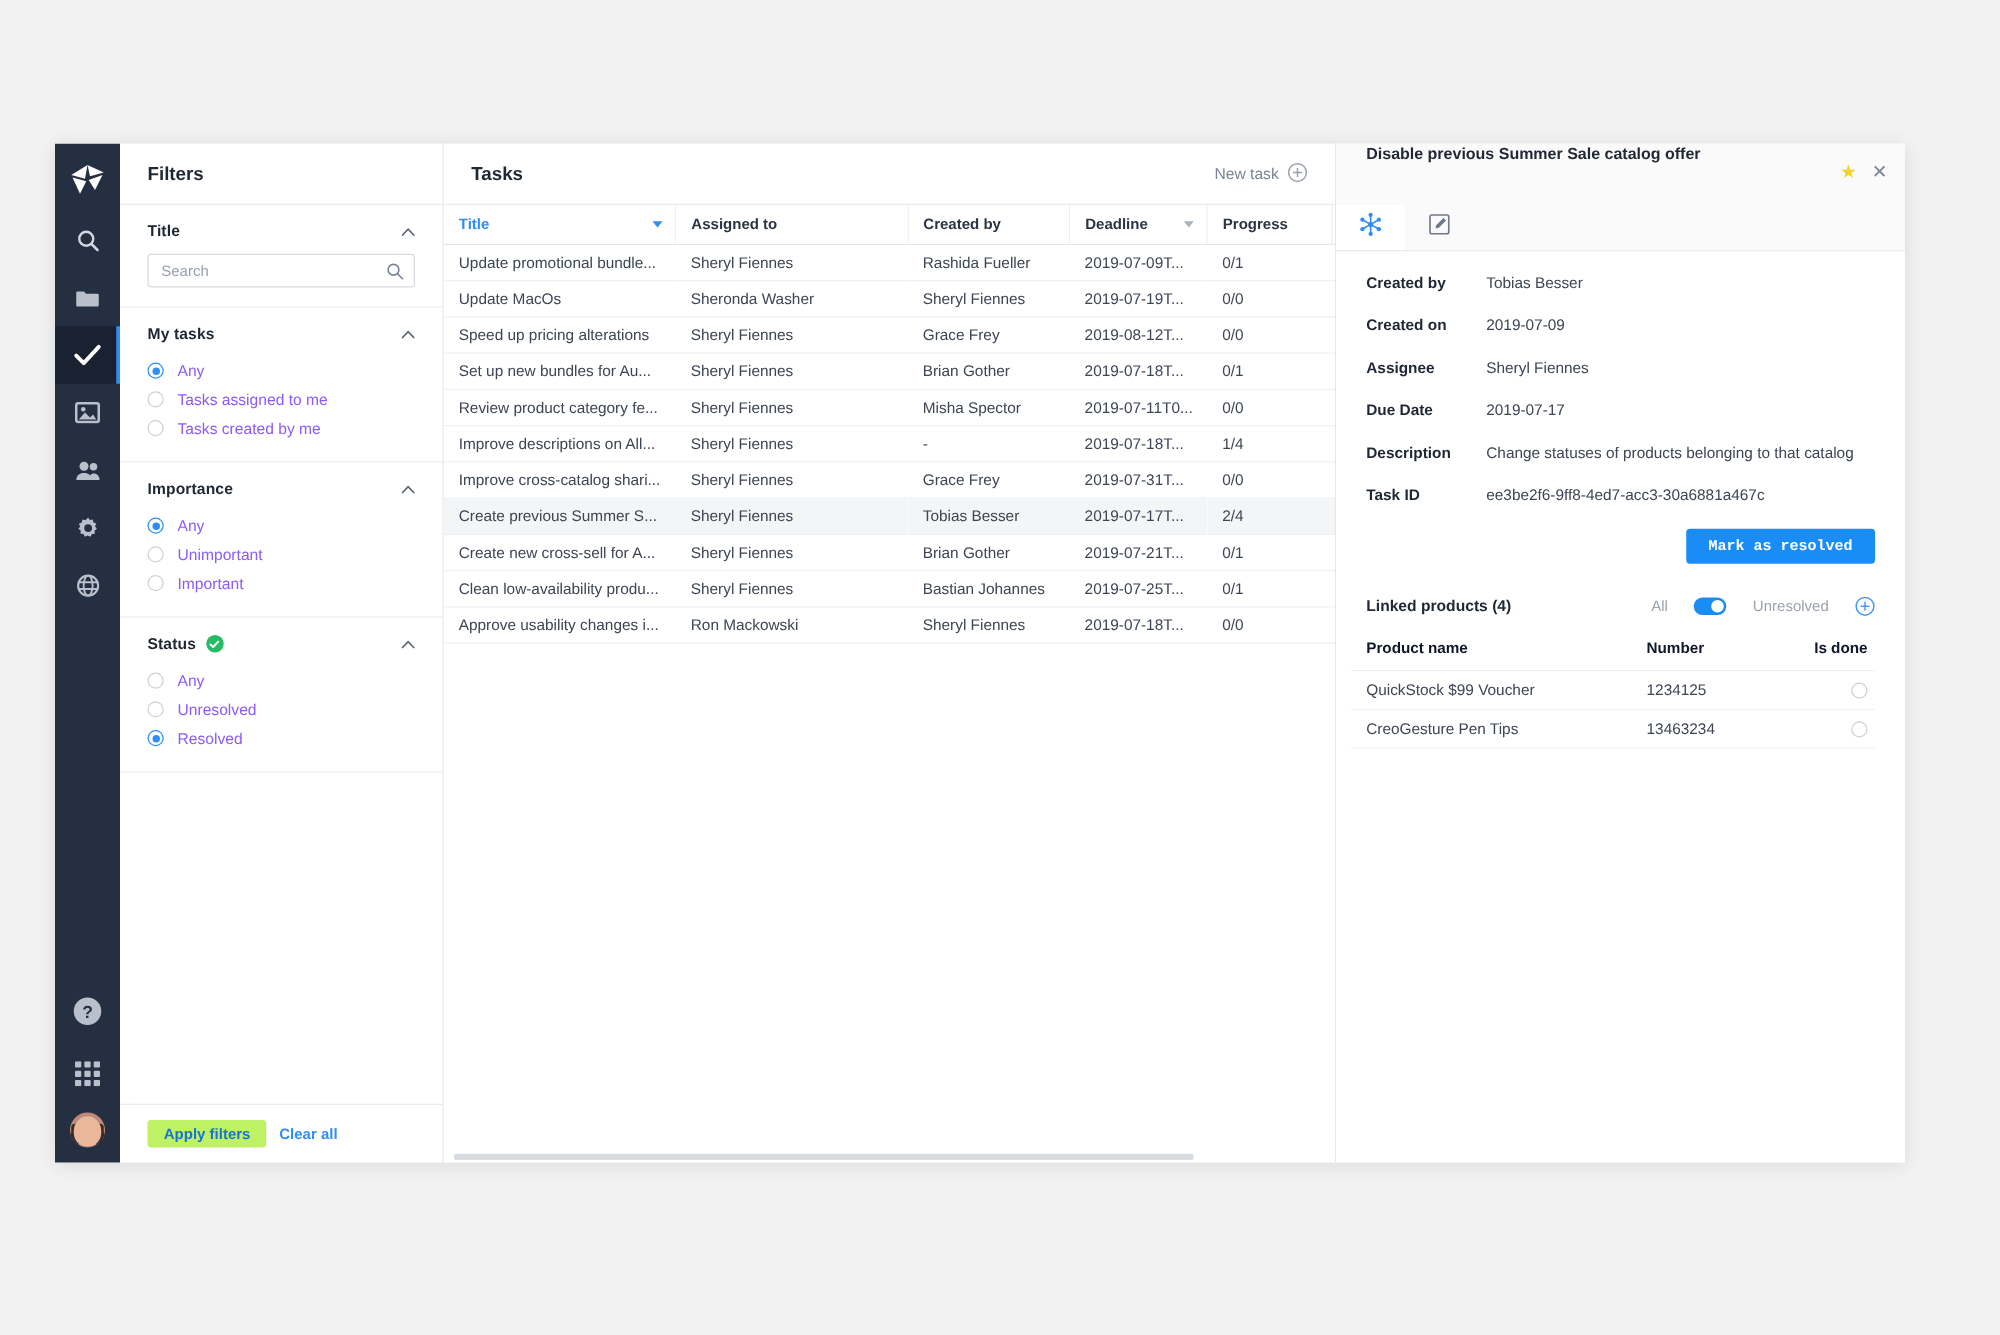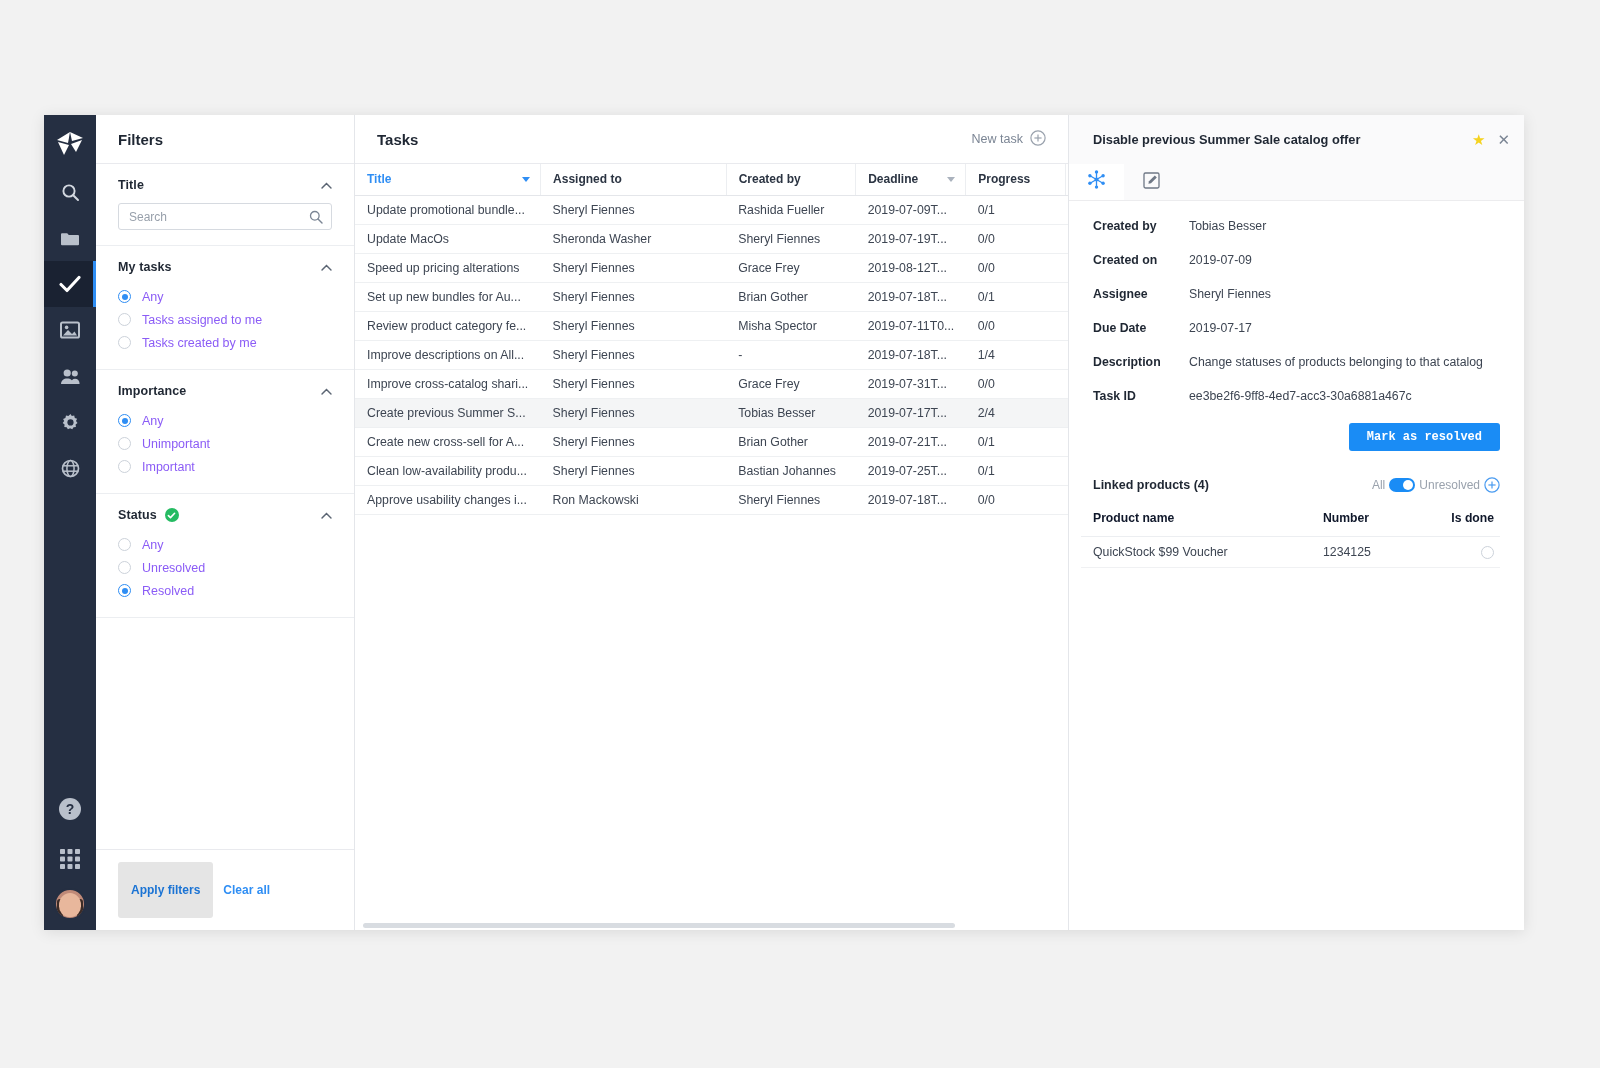--- a/index.html
+++ b/index.html
@@ -132,23 +132,23 @@
   .radio.on::after {
     content: ""; width: 6px; height: 6px; border-radius: 50%;
     background: #2f8ef4;
   }
   .radio-label { font-size: 12.5px; color: #8b5cf6; }
   .filters-footer {
     border-top: 1px solid #e9eaee;
     padding: 12px 22px; display: flex; align-items: center; gap: 10px;
   }
   .btn-apply {
-    background: #e5e5e5; color: #1a73d4;
+    background: #bef264; color: #1a73d4;
     border: none; border-radius: 3px;
-    padding: 21px 13px; font-size: 12px; font-weight: bold;
+    padding: 4px 13px; font-size: 12px; font-weight: bold;
     font-family: "Liberation Sans", sans-serif; cursor: pointer;
   }
   .btn-clear {
     background: transparent; border: none; color: #2f8ef4;
     font-size: 12px; font-weight: bold; cursor: pointer;
     font-family: "Liberation Sans", sans-serif;
   }
 
   
   .tasks-col {
@@ -201,22 +201,22 @@
     height: 5px; width: 592px; border-radius: 3px;
     background: #d8dce1;
   }
 
   
   .detail-panel {
     width: 455px; flex: 0 0 455px;
     display: flex; flex-direction: column; background: #fff;
   }
   .detail-head {
-    height: 49px; display: flex; align-items: center;
-    padding: 0 14px 0 24px; background: #fafafb;
+    height: 49px; display: flex; 
+    padding: 0 14px 0 24px; background: #fafafb; flex-direction: column;
   }
   .detail-title { font-size: 12.8px; font-weight: bold; color: #1f2733; }
   .detail-icons { margin-left: auto; display: flex; align-items: center; gap: 12px; }
   .star { color: #f5d320; font-size: 15px; line-height: 1; cursor: pointer; }
   .closex { color: #7b8594; font-size: 15px; line-height: 1; cursor: pointer; }
   .detail-tabs {
     height: 37px; background: #fafafb;
     display: flex; align-items: stretch;
     border-bottom: 1px solid #ececee;
   }
@@ -236,21 +236,21 @@
   .resolve-row { display: flex; justify-content: flex-end; margin: 8px 0 26px 0; }
   .btn-resolve {
     background: #1a8cf5; color: #fff; border: none; border-radius: 3px;
     font-size: 12px; font-weight: bold; padding: 7px 18px;
     font-family: Liberation Mono, monospace; cursor: pointer;
   }
   .linked-head {
     display: flex; align-items: center; padding-left: 12px; margin-bottom: 18px;
   }
   .linked-title { font-size: 12.5px; font-weight: bold; color: #1f2733; }
-  .linked-ctrl { margin-left: auto; display: flex; align-items: center; gap: 4px; justify-content: flex-end; }
+  .linked-ctrl { margin-left: auto; display: flex; align-items: center; gap: 21px; justify-content: flex-end; }
   .lbl-muted { font-size: 12px; color: #9aa2ad; }
   .toggle {
     width: 26px; height: 14px; border-radius: 8px;
     background: #1a8cf5; position: relative; cursor: pointer;
   }
   .toggle::after {
     content: ""; position: absolute; right: 2px; top: 2px;
     width: 10px; height: 10px; border-radius: 50%; background: #fff;
   }
   .plus-circ { cursor: pointer; line-height: 0; }
@@ -726,19 +726,26 @@
           </tr>
         </thead>
         <tbody>
           <tr>
             <td>QuickStock $99 Voucher</td>
             <td>1234125</td>
             <td class="r">
               <span class="done-circle"></span>
             </td>
           </tr>
+          <tr>
+            <td>CreoGesture Pen Tips</td>
+            <td>13463234</td>
+            <td class="r">
+              <span class="done-circle"></span>
+            </td>
+          </tr>
         </tbody>
       </table>
 
     </div>
   </div>
 
 </div>
 
 </body></html>

